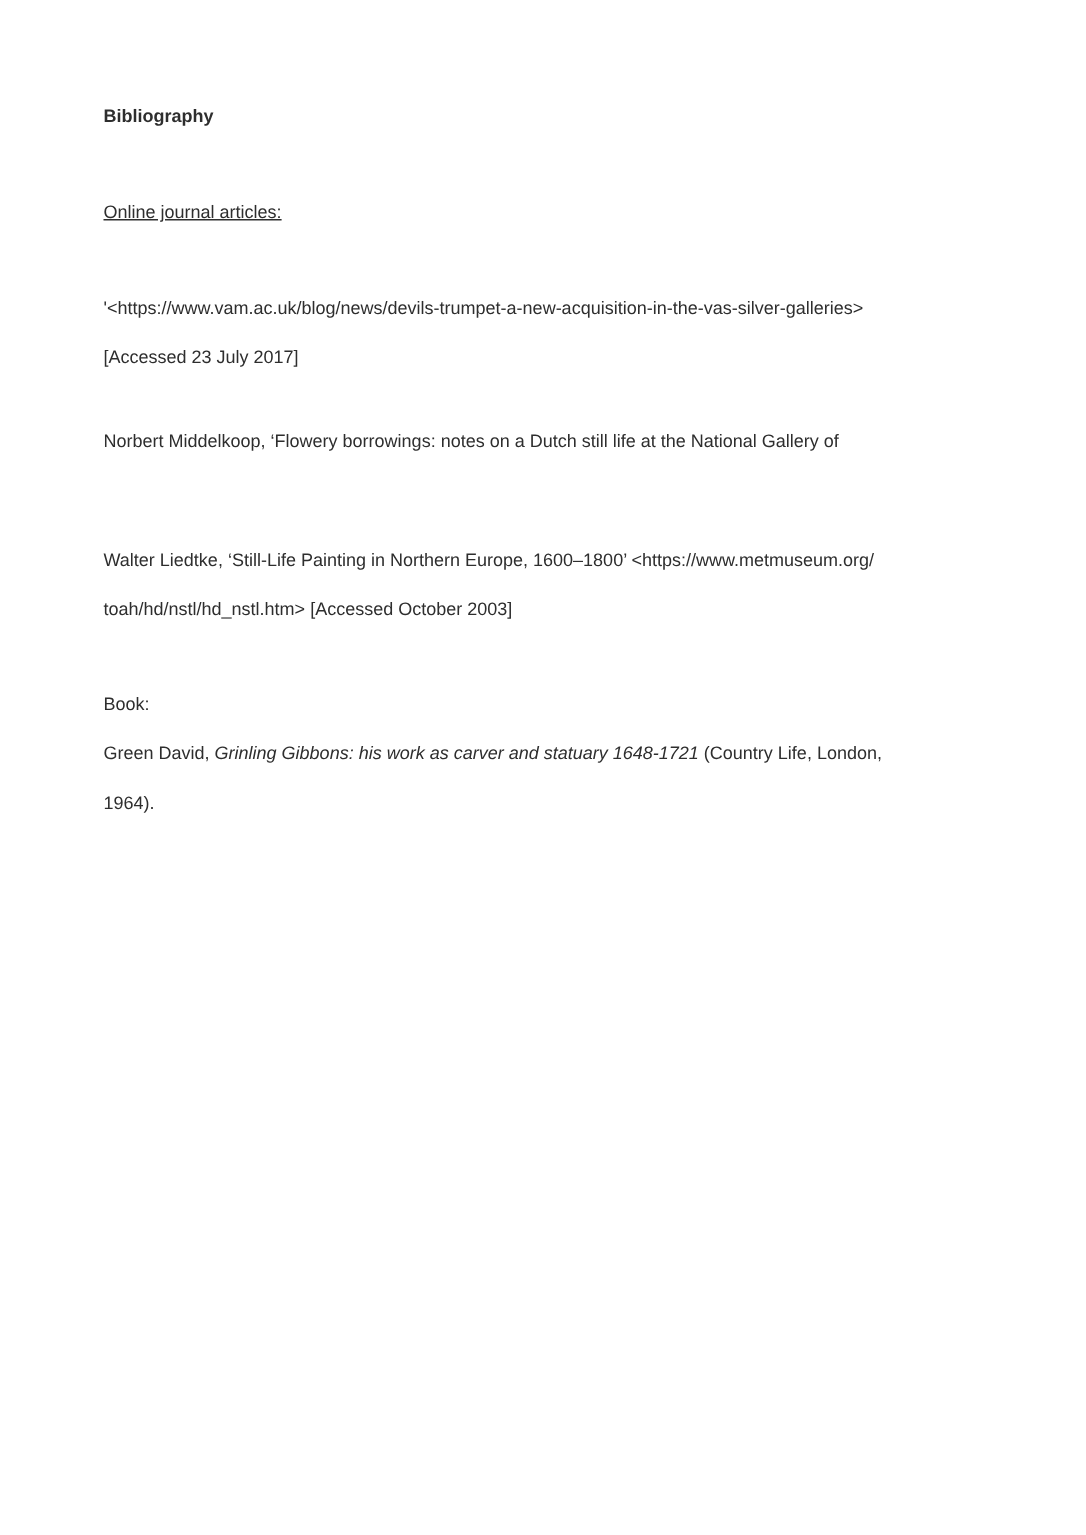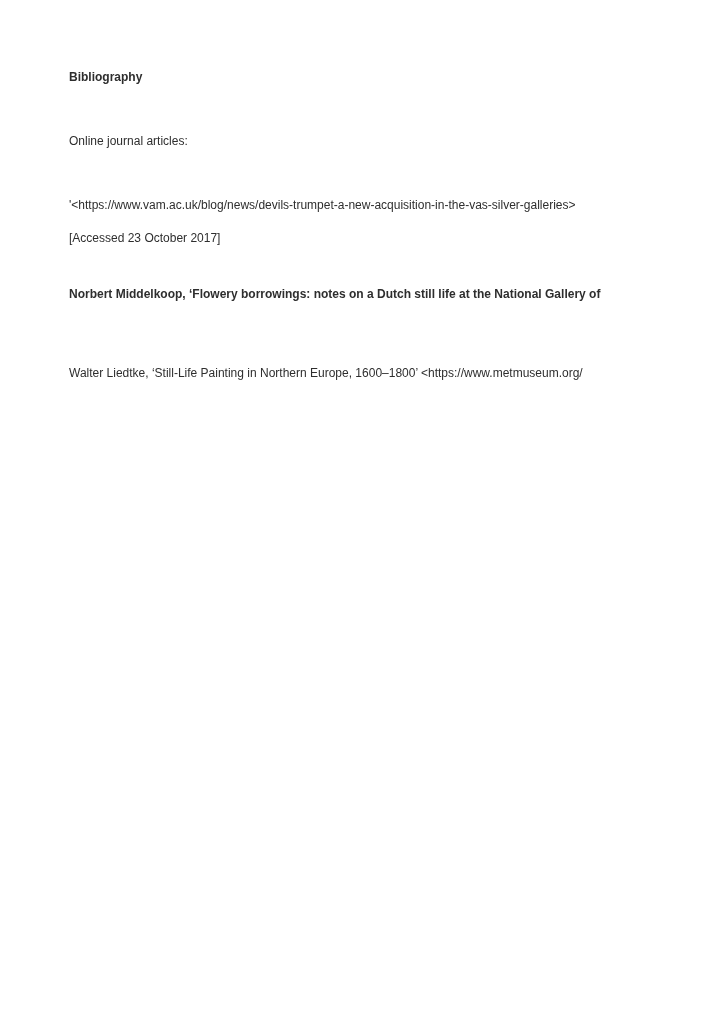--- a/index.html
+++ b/index.html
@@ -26,41 +26,49 @@
   }
   .s-b{font-weight:700;}
   .s-i{font-style:italic;}
   .s-u{
     text-decoration-thickness:1px;
     text-underline-offset:3px;
     color:var(--link-color);
   }
   
   [data-name="heading"]{margin-bottom:31px;}
-  [data-name="section-label"]{margin-bottom:31px;}
+  [data-name="section-label"]{margin-bottom:31px;text-decoration:underline;}
   [data-name="entry-1"]{margin-bottom:23px;}
-  [data-name="entry-2"]{margin-bottom:46px;font-weight:bold;}
+  [data-name="entry-2"]{margin-bottom:46px;}
   [data-name="entry-3"]{margin-bottom:30px;}
   [data-name="book-label"]{margin-bottom:0;}
 </style>
 </head>
 <body>
 
 <div class="page" data-name="document-page">
   <div data-name="document-content">
       <div class="block" data-name="heading">
         <div class="line" data-name="text-line"><span class="s-b" data-name="text-segment">Bibliography</span></div>
       </div>
       <div class="block" data-name="section-label">
         <div class="line" data-name="text-line"><span data-name="text-segment">Online journal articles:</span></div>
       </div>
       <div class="block" data-name="entry-1">
         <div class="line" data-name="text-line"><span data-name="text-segment">'</span><span class="s-u" data-name="hyperlink">&lt;https://www.vam.ac.uk/blog/news/devils-trumpet-a-new-acquisition-in-the-vas-silver-galleries</span><span data-name="text-segment">&gt;</span></div>
-        <div class="line" data-name="text-line"><span data-name="text-segment">[Accessed 23 October 2017]</span></div>
+        <div class="line" data-name="text-line"><span data-name="text-segment">[Accessed 23 July 2017]</span></div>
       </div>
       <div class="block" data-name="entry-2">
         <div class="line" data-name="text-line"><span data-name="text-segment">Norbert Middelkoop, ‘Flowery borrowings: notes on a Dutch still life at the National Gallery of</span></div>
       </div>
       <div class="block" data-name="entry-3">
         <div class="line" data-name="text-line"><span data-name="text-segment">Walter Liedtke, ‘Still-Life Painting in Northern Europe, 1600–1800’ &lt;https://www.metmuseum.org/</span></div>
+        <div class="line" data-name="text-line"><span data-name="text-segment">toah/hd/nstl/hd_nstl.htm&gt; [Accessed October 2003]</span></div>
+      </div>
+      <div class="block" data-name="book-label">
+        <div class="line" data-name="text-line"><span data-name="text-segment">Book:</span></div>
+      </div>
+      <div class="block" data-name="book-entry">
+        <div class="line" data-name="text-line"><span data-name="text-segment">Green David, </span><span class="s-i" data-name="text-segment">Grinling Gibbons: his work as carver and statuary 1648-1721</span><span data-name="text-segment"> (Country Life, London,</span></div>
+        <div class="line" data-name="text-line"><span data-name="text-segment">1964).</span></div>
       </div>
     </div>
 </div>
 
 </body></html>

